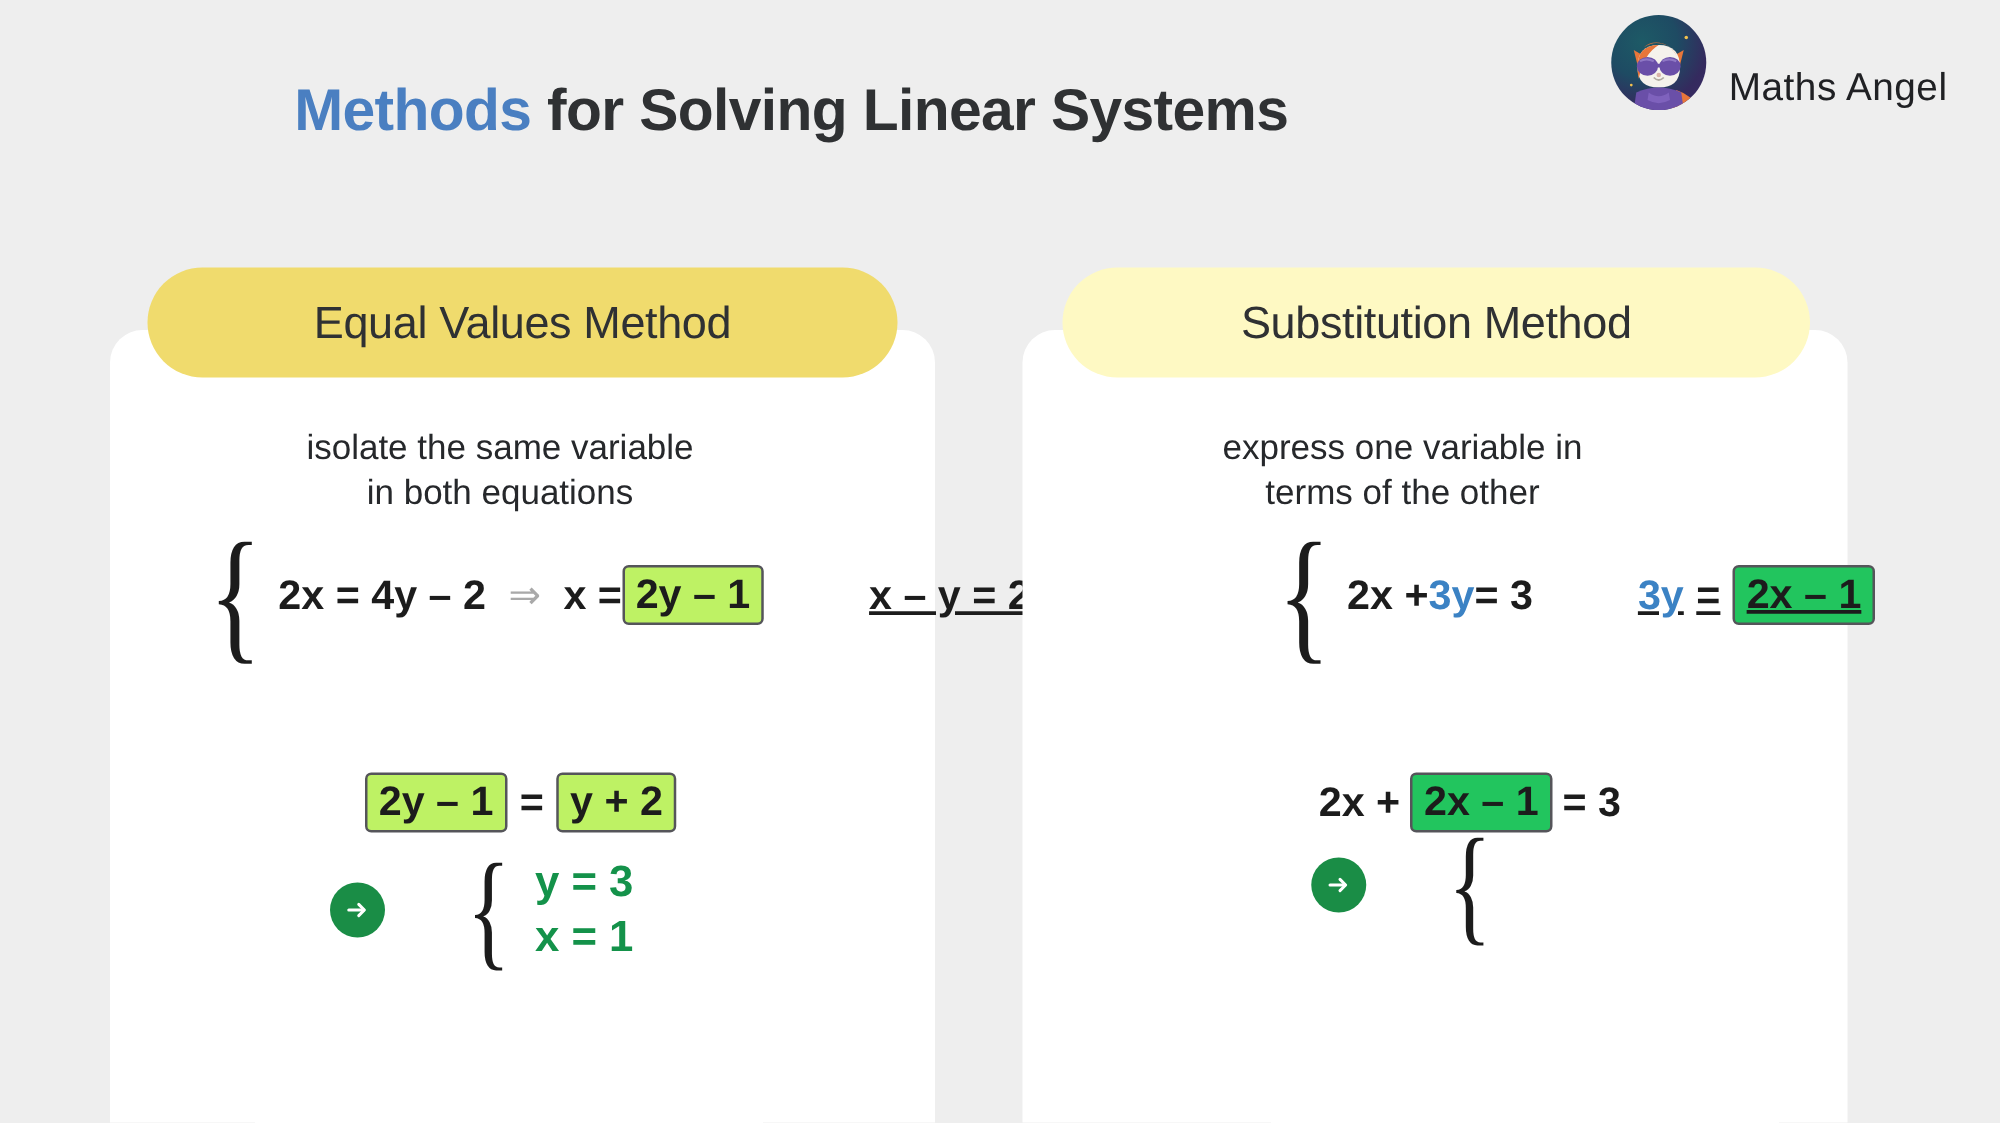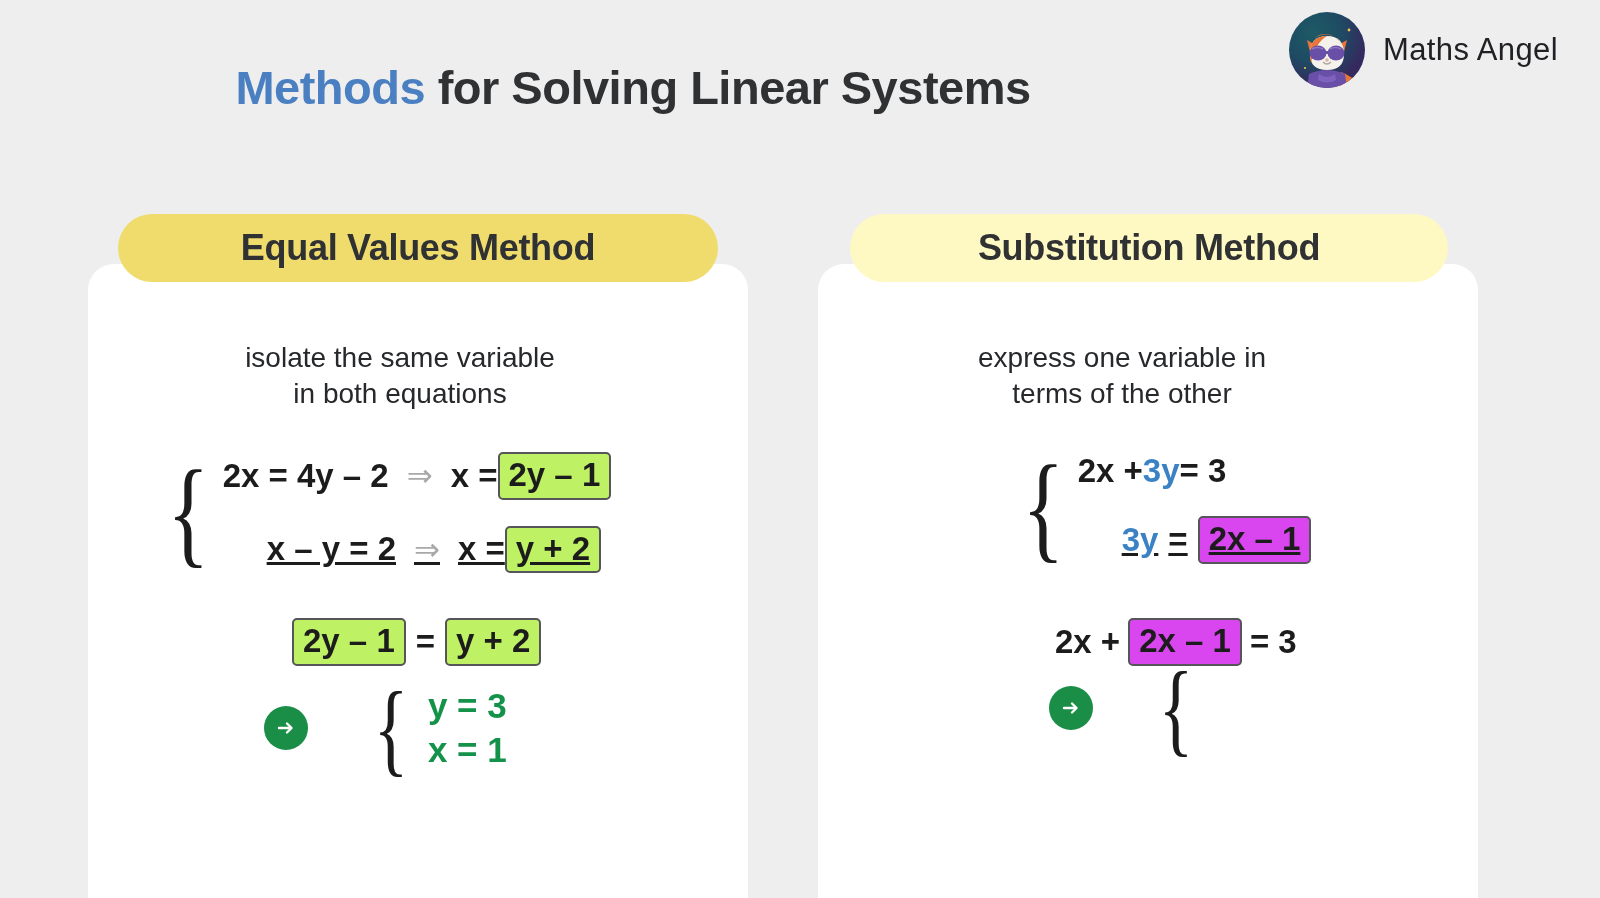--- a/index.html
+++ b/index.html
@@ -26,21 +26,21 @@
     letter-spacing: -0.5px;
     white-space: nowrap;
   }
   .page-title .accent { color: #4a7fc1; }
 
   .brand {
     position: absolute;
     top: 12px;
     right: 42px;
     display: flex;
-    align-items: center;
+    align-items: flex-end;
     gap: 18px;
   }
   .brand-logo {
     width: 76px;
     height: 76px;
     border-radius: 50%;
     background: radial-gradient(circle at 32% 28%, #1d5a66 0%, #1e4b63 38%, #342a5e 70%, #3b2a66 100%);
     position: relative;
     overflow: hidden;
     flex: none;
@@ -60,27 +60,27 @@
     height: 700px;
     background: #ffffff;
     border-radius: 26px;
   }
   .card.left  { left: 88px; }
   .card.right { left: 818px; }
 
   .pill {
     position: absolute;
     top: 214px;
-    height: 68px;
+    height: 88px;
     border-radius: 44px;
     display: flex;
     align-items: center;
     justify-content: center;
     font-size: 36px;
-    font-weight: bold;
+    font-weight: normal;
     color: #2f3133;
     letter-spacing: -0.3px;
     white-space: nowrap;
     text-align: center;
   }
   .pill.left  { left: 118px; width: 600px; background: #f0db6d; }
   .pill.right { left: 850px; width: 598px; background: #fef9c3; }
 
   
   .desc {
@@ -121,21 +121,21 @@
 
   .brace {
     font-size: 118px;
     font-weight: 300;
     line-height: 0;
     color: #1c1c1c;
     font-family: "Liberation Serif", serif;
     transform: scaleX(0.75);
     margin-right: 6px;
   }
-  .sys-rows { display: flex; flex-direction: column; gap: 26px; }
+  .sys-rows { display: flex; gap: 40px; }
   .eq-row {
     display: flex;
     align-items: center;
     font-size: 33px;
     font-weight: bold;
     color: #1c1c1c;
     white-space: nowrap;
   }
   .eq-row.indent { padding-left: 44px; text-decoration: underline; }
   .eq-lhs { min-width: 0; }
@@ -151,21 +151,21 @@
     display: inline-block;
     border: 2px solid #55555a;
     border-radius: 5px;
     padding: 3px 9px 5px 9px;
     font-weight: bold;
     font-size: 33px;
     color: #1c1c1c;
     line-height: 1.08;
   }
   .boxed.yellow { background: #bef264; }
-  .boxed.blue-b { background: #d946ef; }
+  .boxed.blue-b { background: #22c55e; }
 
   .combined {
     position: absolute;
     display: flex;
     align-items: center;
     font-size: 33px;
     font-weight: bold;
     color: #1c1c1c;
     white-space: nowrap;
   }

